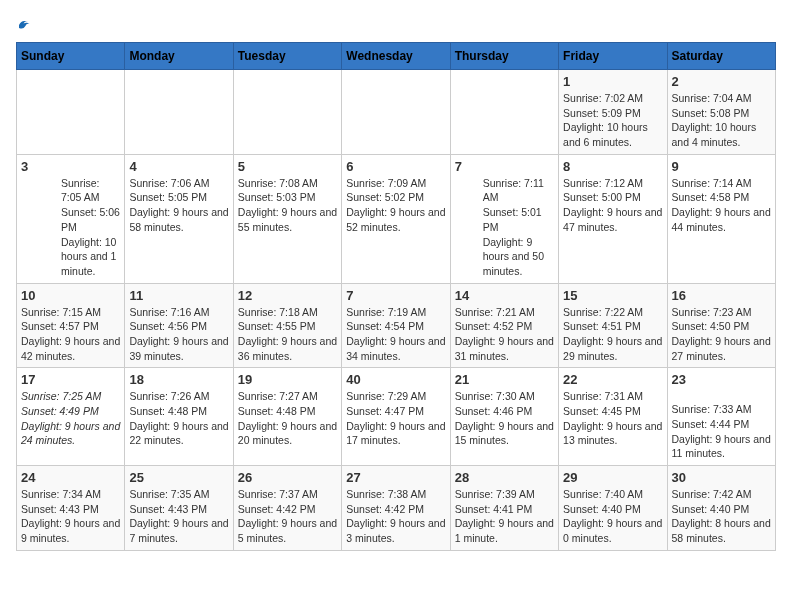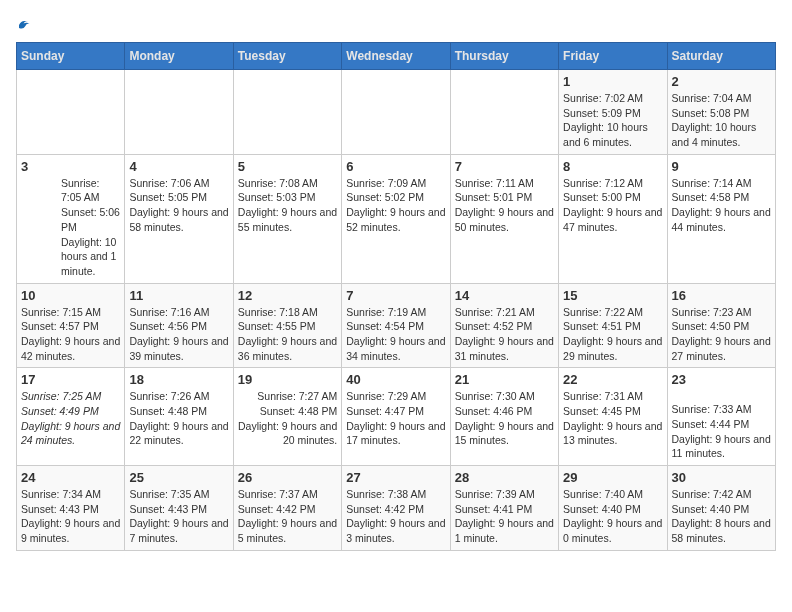--- a/index.html
+++ b/index.html
@@ -50,21 +50,21 @@
       font-size: 14px;
       color: #555;
     }
     .calendar {
       width: 100%;
       border-collapse: collapse;
       font-size: 11px;
     }
     .calendar thead tr th {
       background-color: #3578c5;
-      color: #e5e5e5;
+      color: #000000;
       padding: 6px 4px;
       text-align: left;
       font-size: 12px;
       font-weight: bold;
       border: 1px solid #2a5fa0;
     }
     .calendar tbody tr td {
       border: 1px solid #ccc;
       vertical-align: top;
       padding: 4px;
@@ -164,21 +164,21 @@
 Daylight: 9 hours and 55 minutes.</div>
         </td>
         <td>
           <span class="day-number">6</span>
           <div class="day-info" style="white-space: pre-line;">Sunrise: 7:09 AM
 Sunset: 5:02 PM
 Daylight: 9 hours and 52 minutes.</div>
         </td>
         <td>
           <span class="day-number">7</span>
-          <div class="day-info" style="white-space: pre-line;">Sunrise: 7:11 AM
+          <div class="day-info" style="white-space: pre-line; margin-left: 28px;">Sunrise: 7:11 AM
 Sunset: 5:01 PM
 Daylight: 9 hours and 50 minutes.</div>
         </td>
         <td>
           <span class="day-number">8</span>
           <div class="day-info" style="white-space: pre-line;">Sunrise: 7:12 AM
 Sunset: 5:00 PM
 Daylight: 9 hours and 47 minutes.</div>
         </td>
         <td>
@@ -240,21 +240,21 @@
 Daylight: 9 hours and 24 minutes.</div>
         </td>
         <td>
           <span class="day-number">18</span>
           <div class="day-info" style="white-space: pre-line;">Sunrise: 7:26 AM
 Sunset: 4:48 PM
 Daylight: 9 hours and 22 minutes.</div>
         </td>
         <td>
           <span class="day-number">19</span>
-          <div class="day-info" style="white-space: pre-line; text-align: right;">Sunrise: 7:27 AM
+          <div class="day-info" style="white-space: pre-line;">Sunrise: 7:27 AM
 Sunset: 4:48 PM
 Daylight: 9 hours and 20 minutes.</div>
         </td>
         <td>
           <span class="day-number">40</span>
           <div class="day-info" style="white-space: pre-line;">Sunrise: 7:29 AM
 Sunset: 4:47 PM
 Daylight: 9 hours and 17 minutes.</div>
         </td>
         <td>

